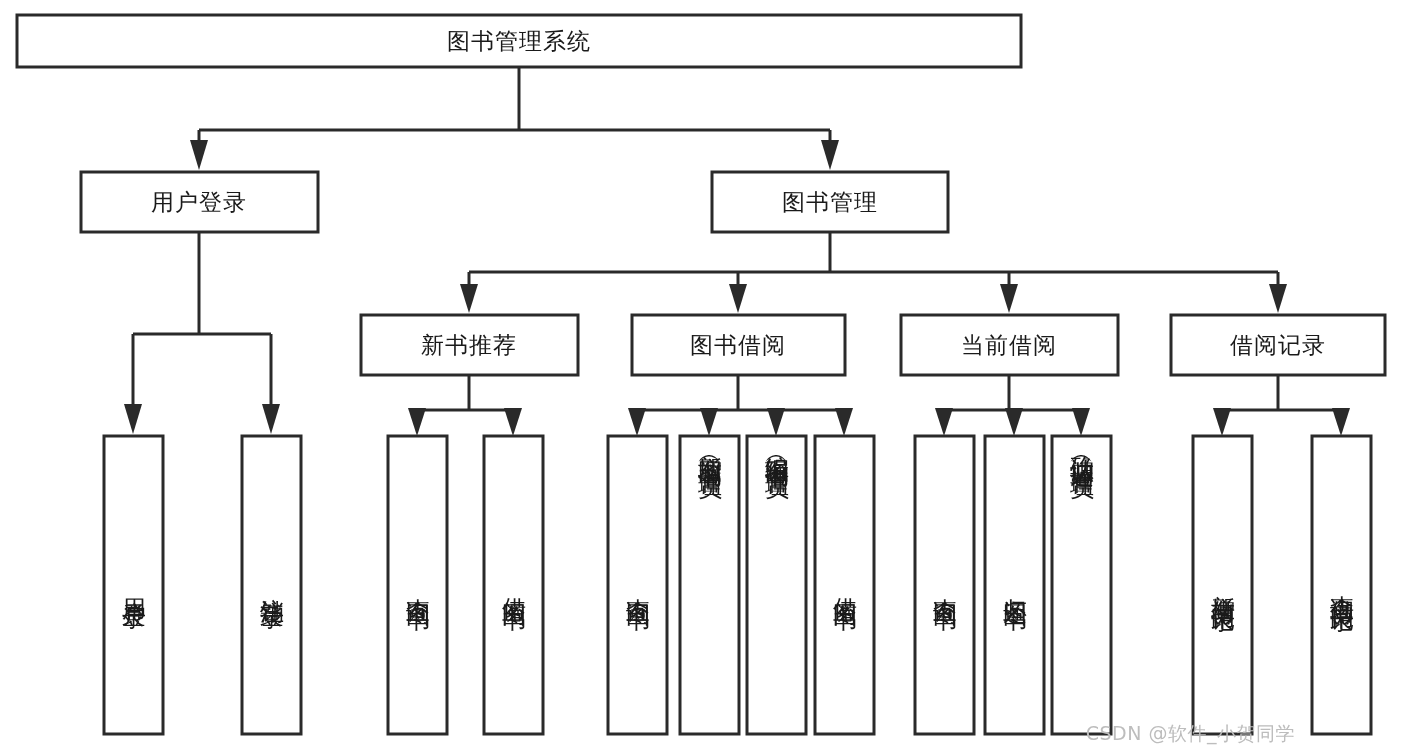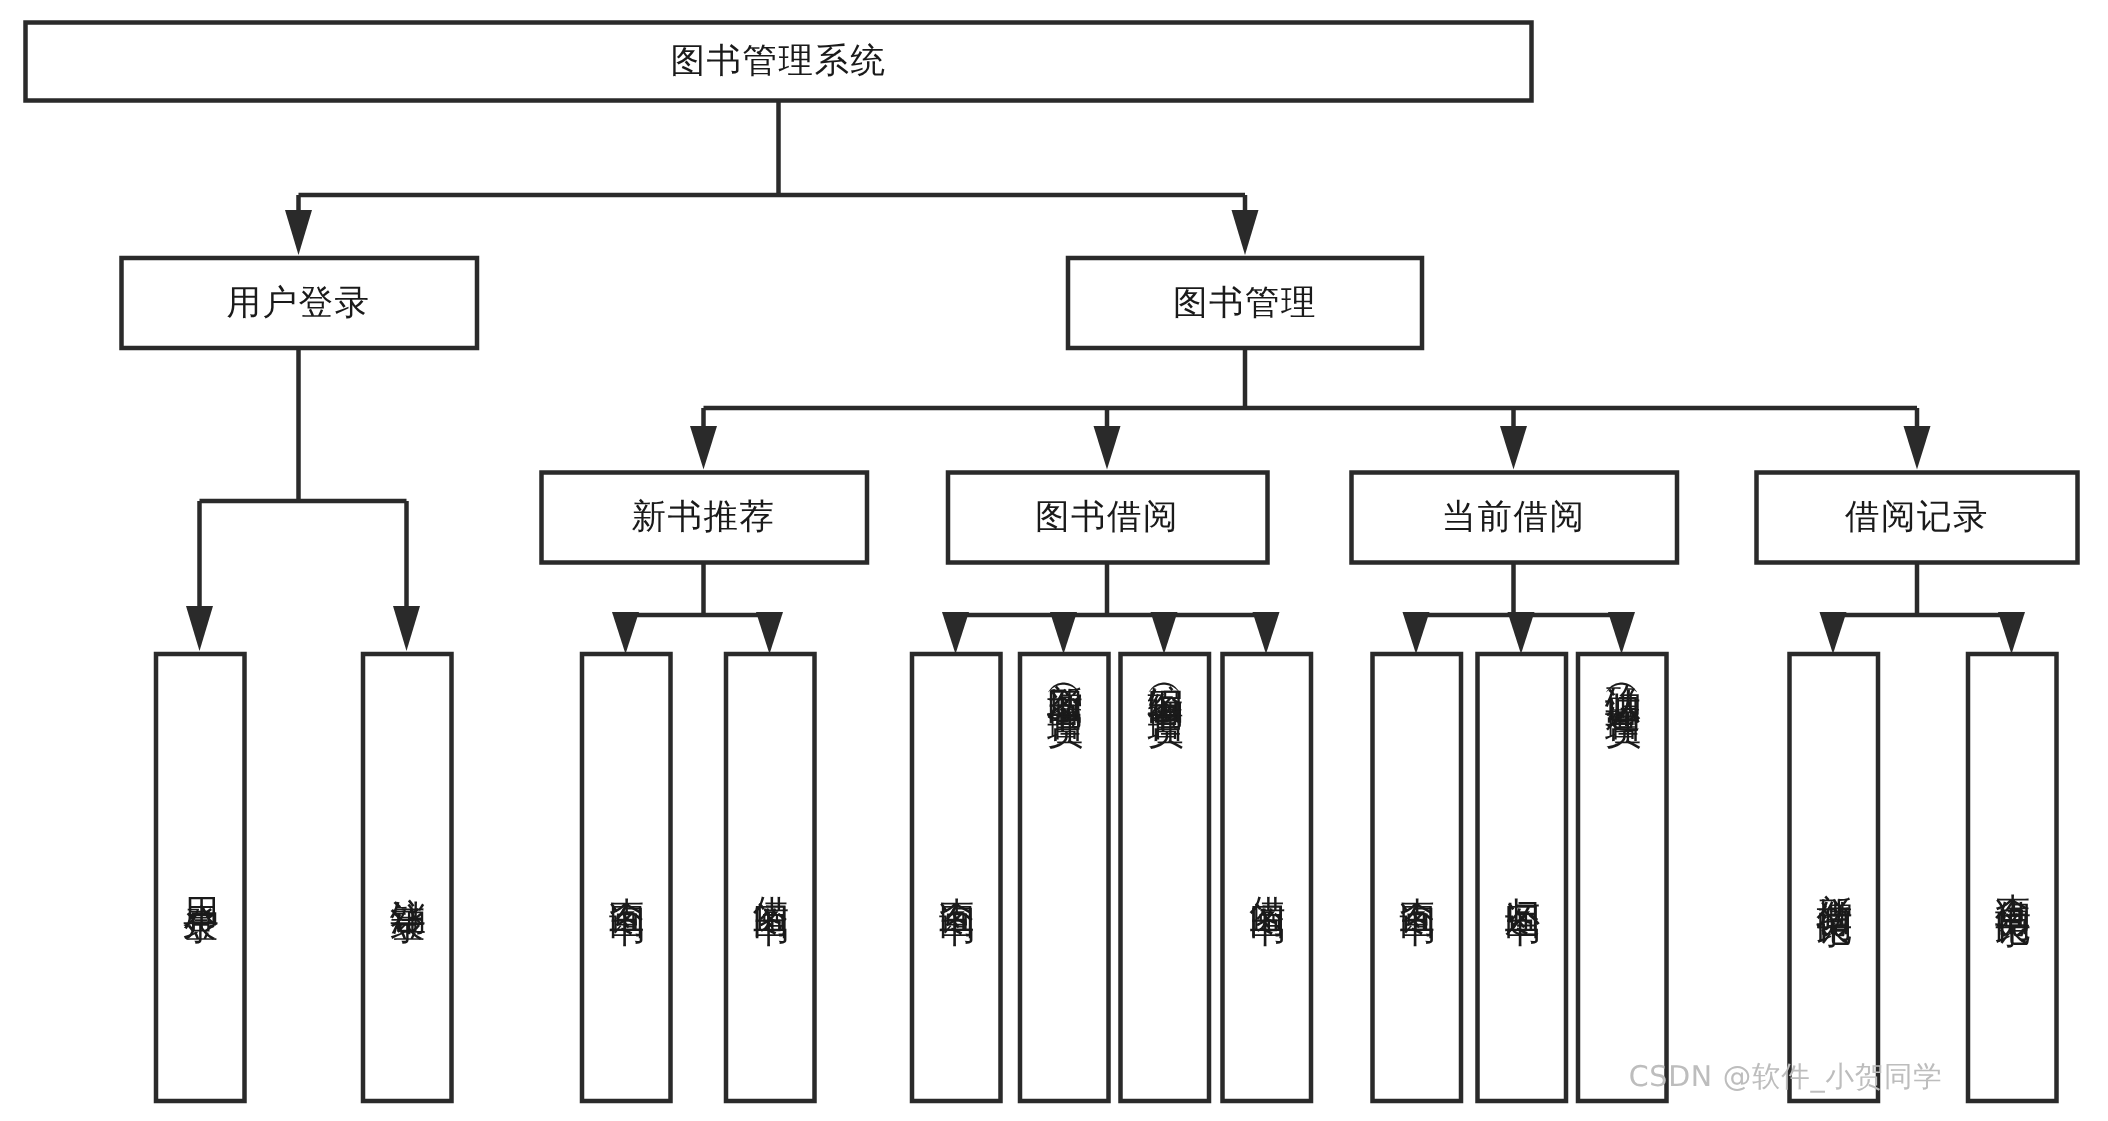--- a/index.html
+++ b/index.html
@@ -63,21 +63,21 @@
     font-size: 24px;
     line-height: 1.12;
     color: #1a1a1a;
     letter-spacing: 3px;
     white-space: nowrap;
     text-align: center;
   }
   .watermark {
     position: absolute;
     right: 8px;
-    bottom: 16px;
+    bottom: 0;
     font-family: "DejaVu Sans", "Liberation Sans", sans-serif;
     font-size: 19px;
     color: #bdbdbd;
     letter-spacing: 0.5px;
     white-space: nowrap;
   }
 </style>
 </head>
 <body>
 

